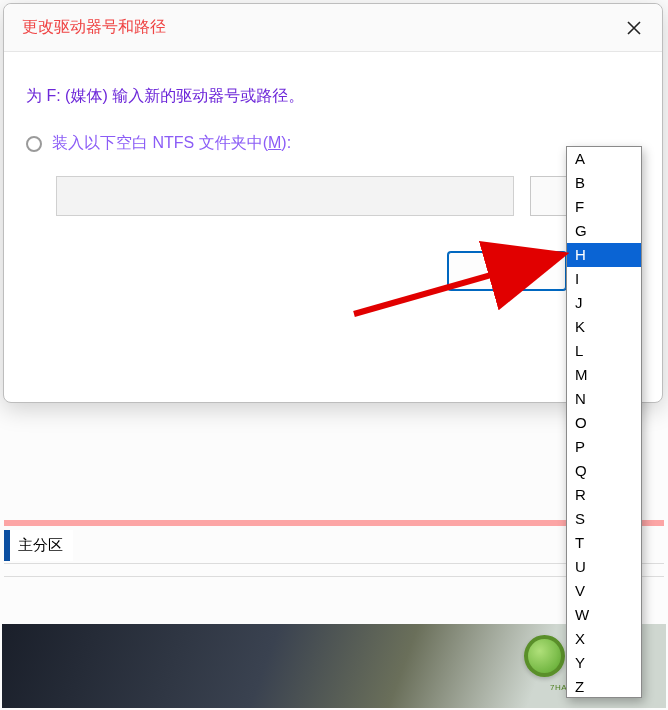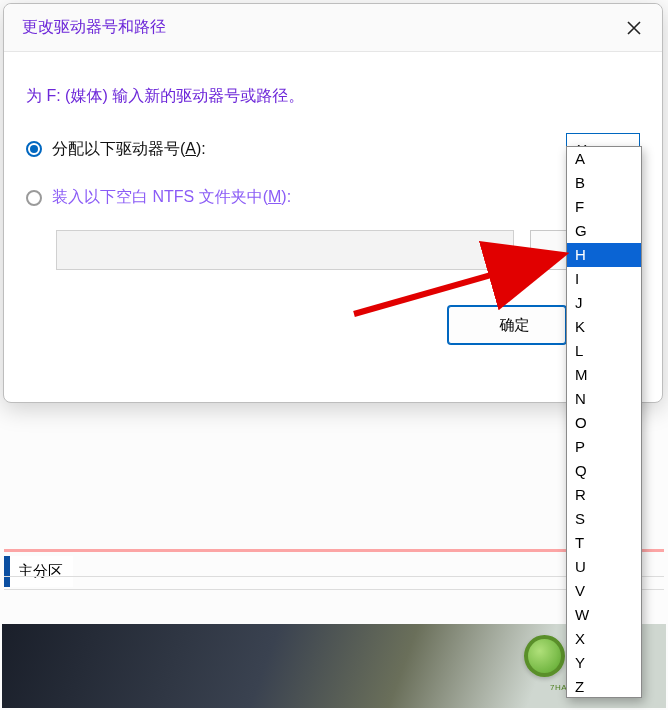--- a/index.html
+++ b/index.html
@@ -32,21 +32,21 @@
     display: flex;
     align-items: center;
     justify-content: space-between;
     padding: 0 14px 0 18px;
     border-bottom: 1px solid #e6e6e6;
     background: #fafafa;
     border-radius: 8px 8px 0 0;
   }
   .titlebar .title {
     font-size: 16px;
-    color: #6d28d9;
+    color: #ef4444;
   }
   .close-btn {
     width: 28px; height: 28px;
     display: flex; align-items: center; justify-content: center;
     cursor: pointer;
   }
   .close-btn svg { width: 16px; height: 16px; }
   .body {
     padding: 20px 22px 20px 22px;
   }
@@ -152,22 +152,21 @@
     padding-right: 28px;
     align-items: center;
   }
   .outer-btns .btn { width: 118px; height: 38px; }
   .outer-btns .btn.partial { width: 50px; justify-content: flex-start; padding-left: 16px; }
 
   
   .partition-bar {
     position: absolute;
     left: 4px; top: 520px; width: 660px;
-    border-top: 3px solid #fca5a5;
-    margin-top: 29px;
+    border-top: 6px solid #fca5a5;
   }
   .partition-label {
     display: inline-block;
     background: #fff;
     border-left: 6px solid #0a4ea0;
     padding: 6px 10px 6px 8px;
     font-size: 15px;
     margin-top: 4px;
   }
   .partition-under {
@@ -291,32 +290,20 @@
       <span class="title">更改驱动器号和路径</span>
       <div class="close-btn">
         <svg viewBox="0 0 16 16">
             <path d="M2 2 L14 14 M14 2 L2 14" stroke="#222" stroke-width="1.6" fill="none"></path>
           </svg>
       </div>
     </div>
     <div class="body">
       <div class="instruction">为 F: (媒体) 输入新的驱动器号或路径。</div>
 
-      <div class="option-row">
-        <div class="radio checked"></div>
-        <div class="option-label">
-          <span>分配以下驱动器号(</span><u>A</u><span>):</span>
-        </div>
-        <div class="drive-select">
-          <span class="val">X</span>
-          <svg class="chev" viewBox="0 0 10 10">
-              <path d="M1 3 L5 7 L9 3" stroke="#555" stroke-width="1.3" fill="none"></path>
-            </svg>
-        </div>
-      </div>
 
       <div class="option-row">
         <div class="radio"></div>
         <div class="option-label disabled">
           <span>装入以下空白 NTFS 文件夹中(</span><u>M</u><span>):</span>
         </div>
       </div>
 
       <div class="folder-row">
         <div class="folder-input"></div>

